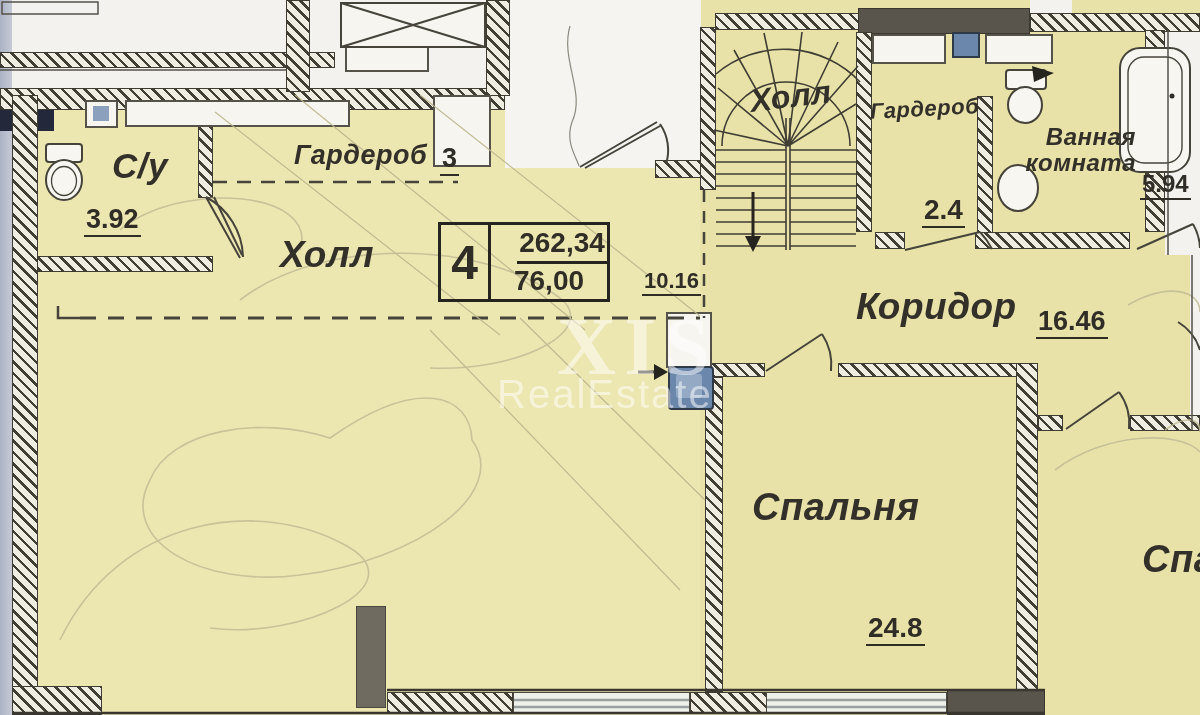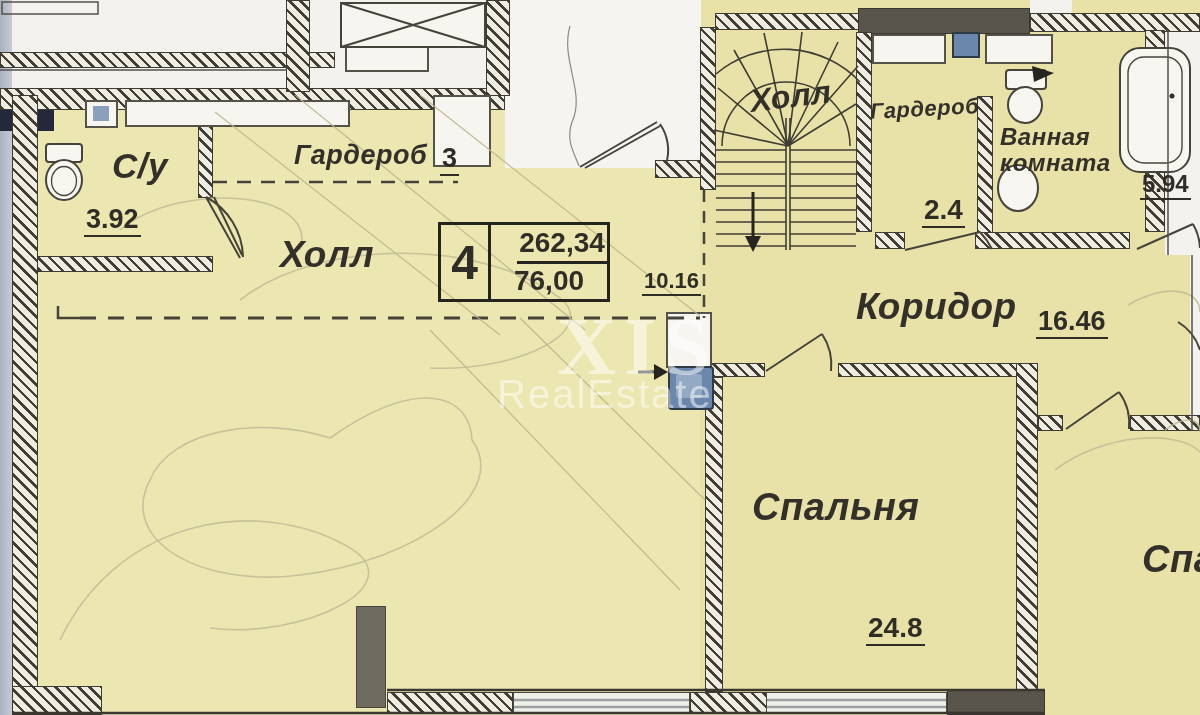--- a/index.html
+++ b/index.html
@@ -180,21 +180,21 @@
     </div>
   </div>
   <div class="num" style="left:642px;top:268px;font-size:22px"><span>10.16</span></div>
 
 
   <div class="lbl" style="left:750px;top:78px;font-size:32px;transform:rotate(-7deg)">Холл</div>
 
   <div class="lbl" style="left:870px;top:96px;font-size:22px;transform:rotate(-3deg)">Гардероб</div>
   <div class="num" style="left:922px;top:194px;font-size:28px"><span>2.4</span></div>
 
-  <div class="lbl" style="left:1000px;top:124px;font-size:24px;width:136px;white-space:normal;text-align:left;line-height:1.1">Ванная комната</div>
+  <div class="lbl" style="left:1000px;top:124px;font-size:24px;width:136px;white-space:normal;text-align:right;line-height:1.1">Ванная комната</div>
   <div class="num" style="left:1140px;top:170px;font-size:24px"><span>5.94</span></div>
 
   <div class="lbl" style="left:856px;top:286px;font-size:37px">Коридор</div>
   <div class="num" style="left:1036px;top:306px;font-size:27px"><span>16.46</span></div>
 
   <div class="lbl" style="left:752px;top:486px;font-size:38px">Спальня</div>
   <div class="num" style="left:866px;top:612px;font-size:28px"><span>24.8</span></div>
 
   <div class="lbl" style="left:1142px;top:538px;font-size:38px">Спальня</div>
 

